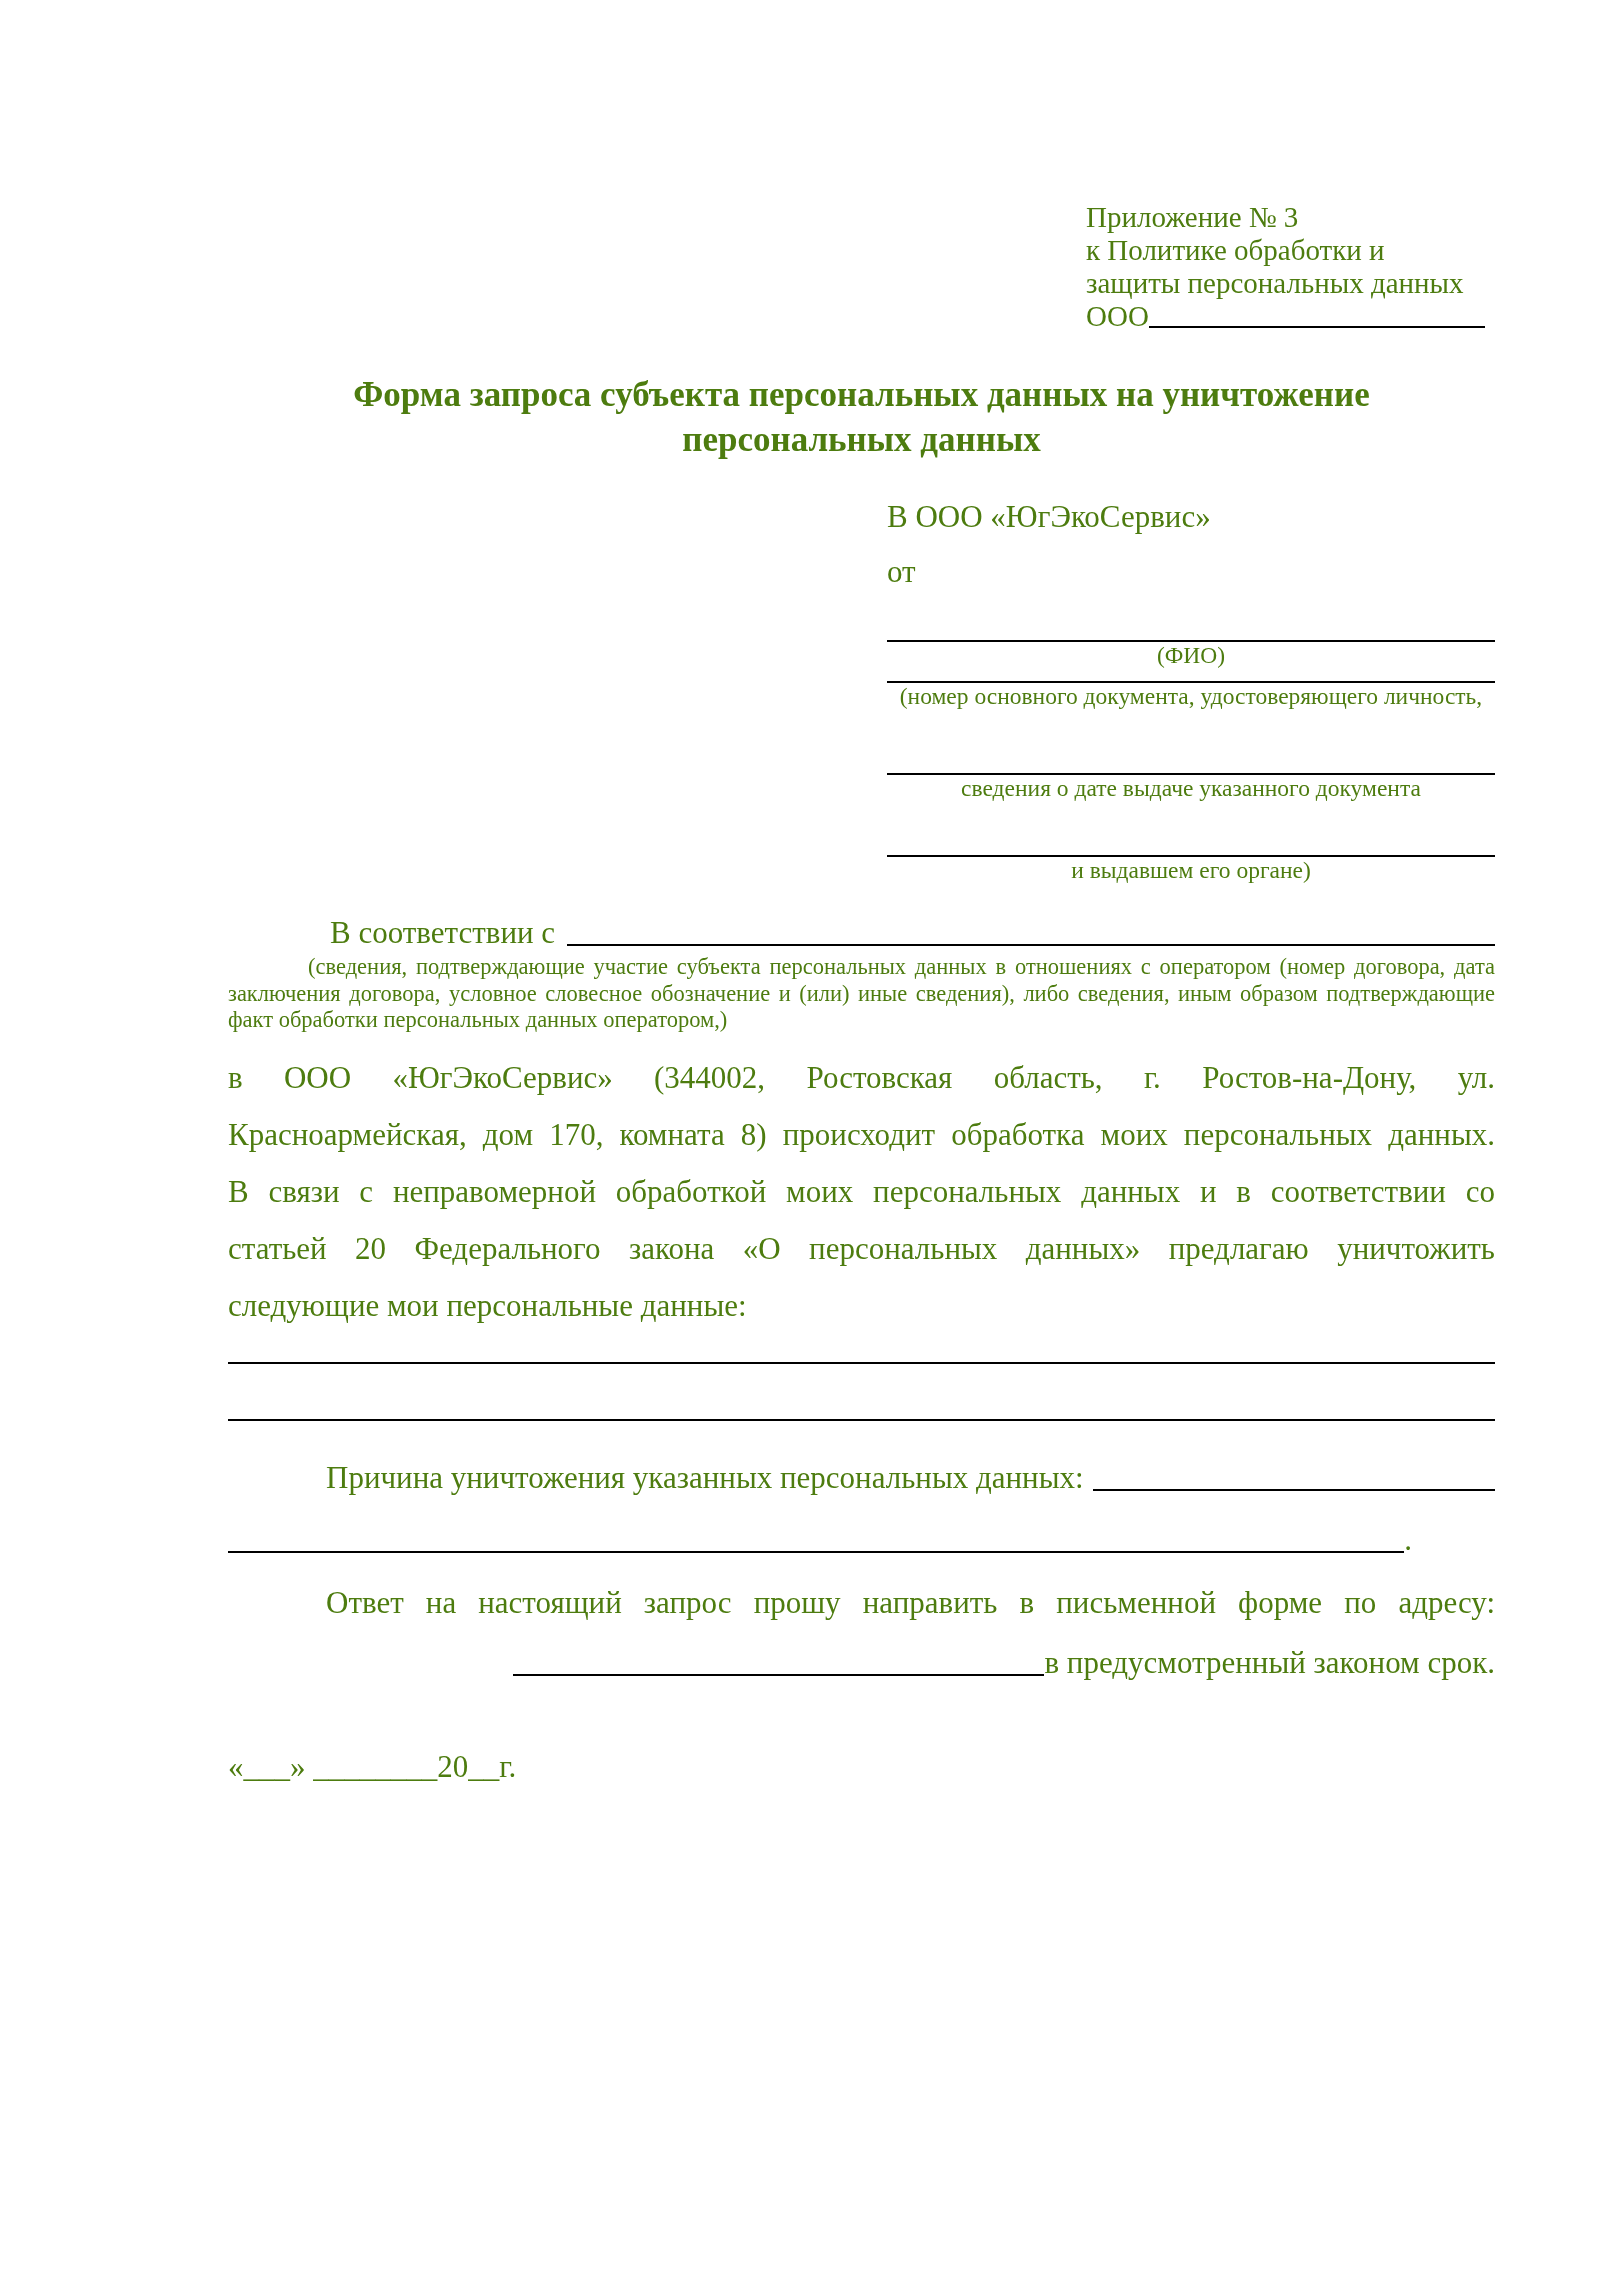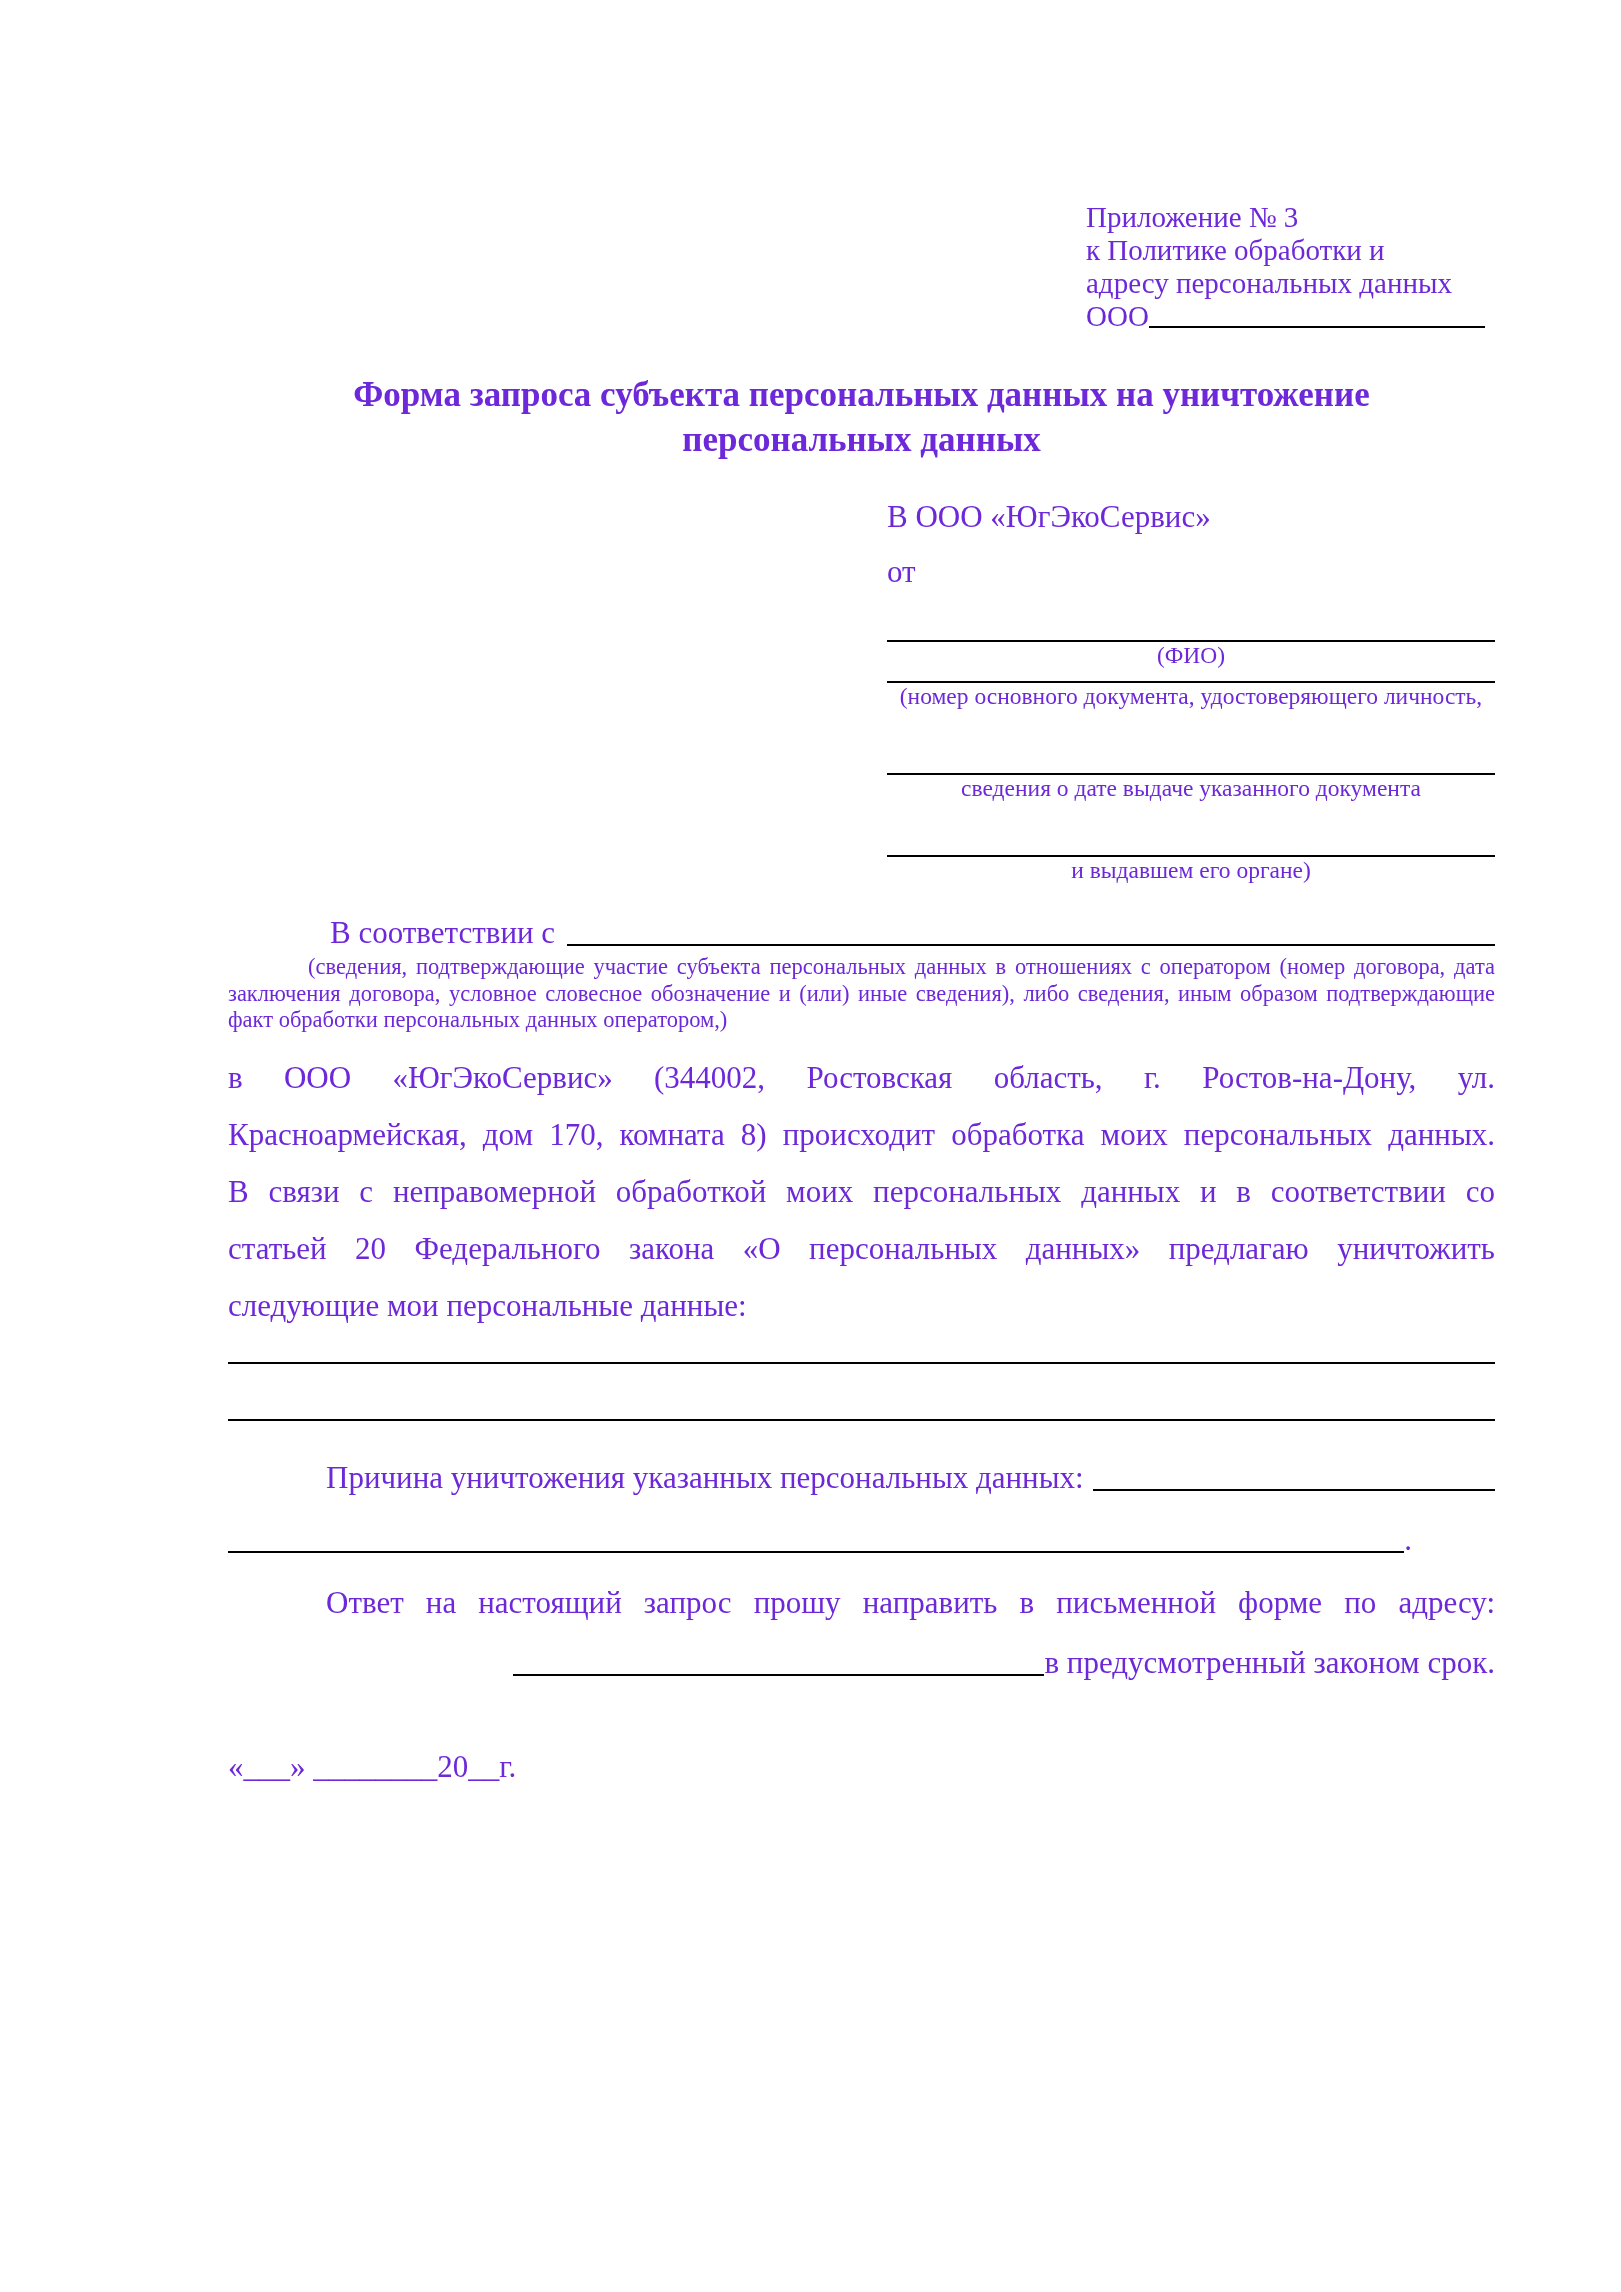--- a/index.html
+++ b/index.html
@@ -1,18 +1,18 @@
 <!DOCTYPE html>
 <html lang="ru"><head>
 <meta charset="utf-8">
 <style>
   html,body { margin:0; padding:0; background:#e8e8e8; }
   .page {
     width:1621px; height:2293px;
-    background:#ffffff; color:#6d28d9;
+    background:#ffffff; color:#4d7c0f;
     font-family:"Liberation Serif","DejaVu Serif",serif;
     font-size:31px; line-height:39px;
     box-sizing:border-box;
     padding:201px 126px 0 228px;
     margin:0 auto; position:relative;
     overflow:hidden;
   }
   .row { display:flex; align-items:stretch; }
   .fill { flex:1; border-bottom:2.9px solid #000; margin-bottom:5.9px; }
   .hr { border-bottom:2.9px solid #000; height:0; }
@@ -72,21 +72,21 @@
   .sig-group .blank { width:446px; border-bottom:2.9px solid #000; margin-bottom:5.9px; }
 </style>
 </head>
 <body>
 
 <div class="page">
 
   <div class="header-note">
     <div>Приложение № 3</div>
     <div>к Политике обработки и</div>
-    <div>адресу персональных данных</div>
+    <div>защиты персональных данных</div>
     <div class="row">
       <span>ООО</span>
       <span class="fill"></span>
     </div>
   </div>
 
   <div class="title">
     <div>Форма запроса субъекта персональных данных на уничтожение</div>
     <div>персональных данных</div>
   </div>

